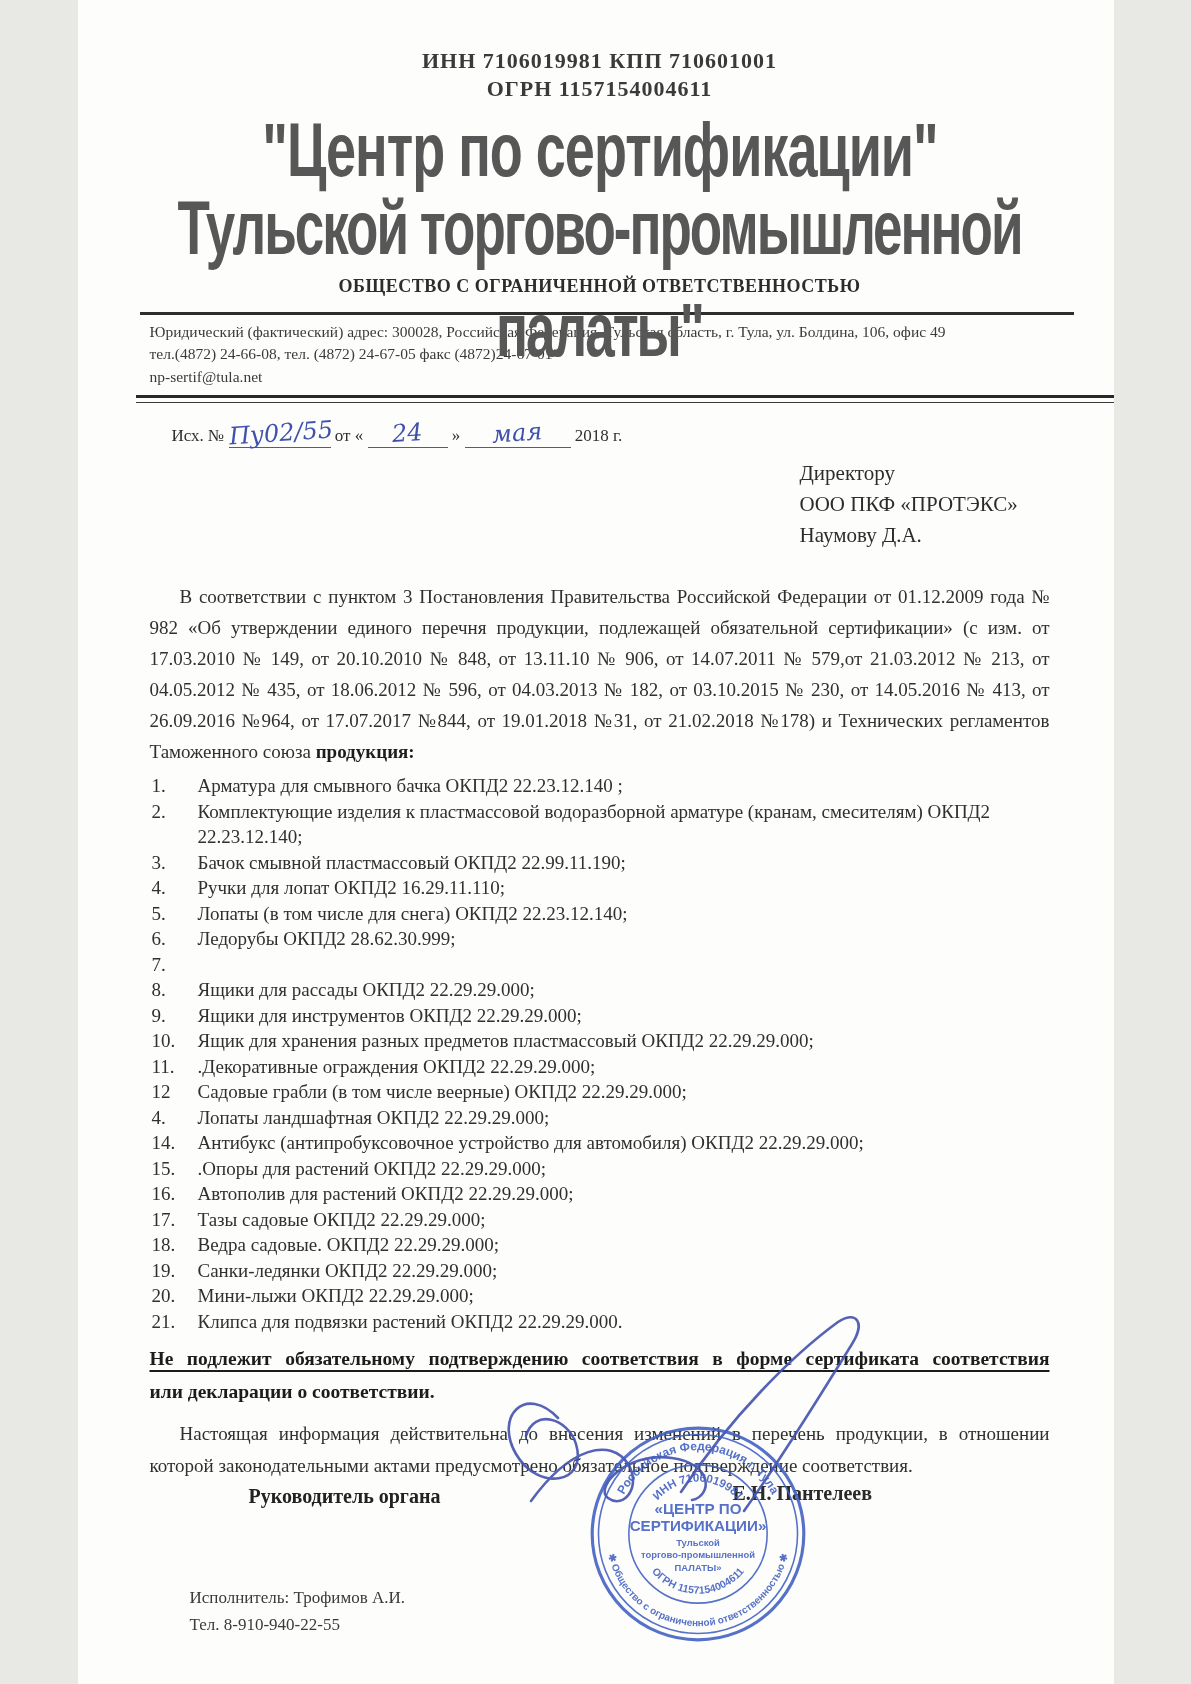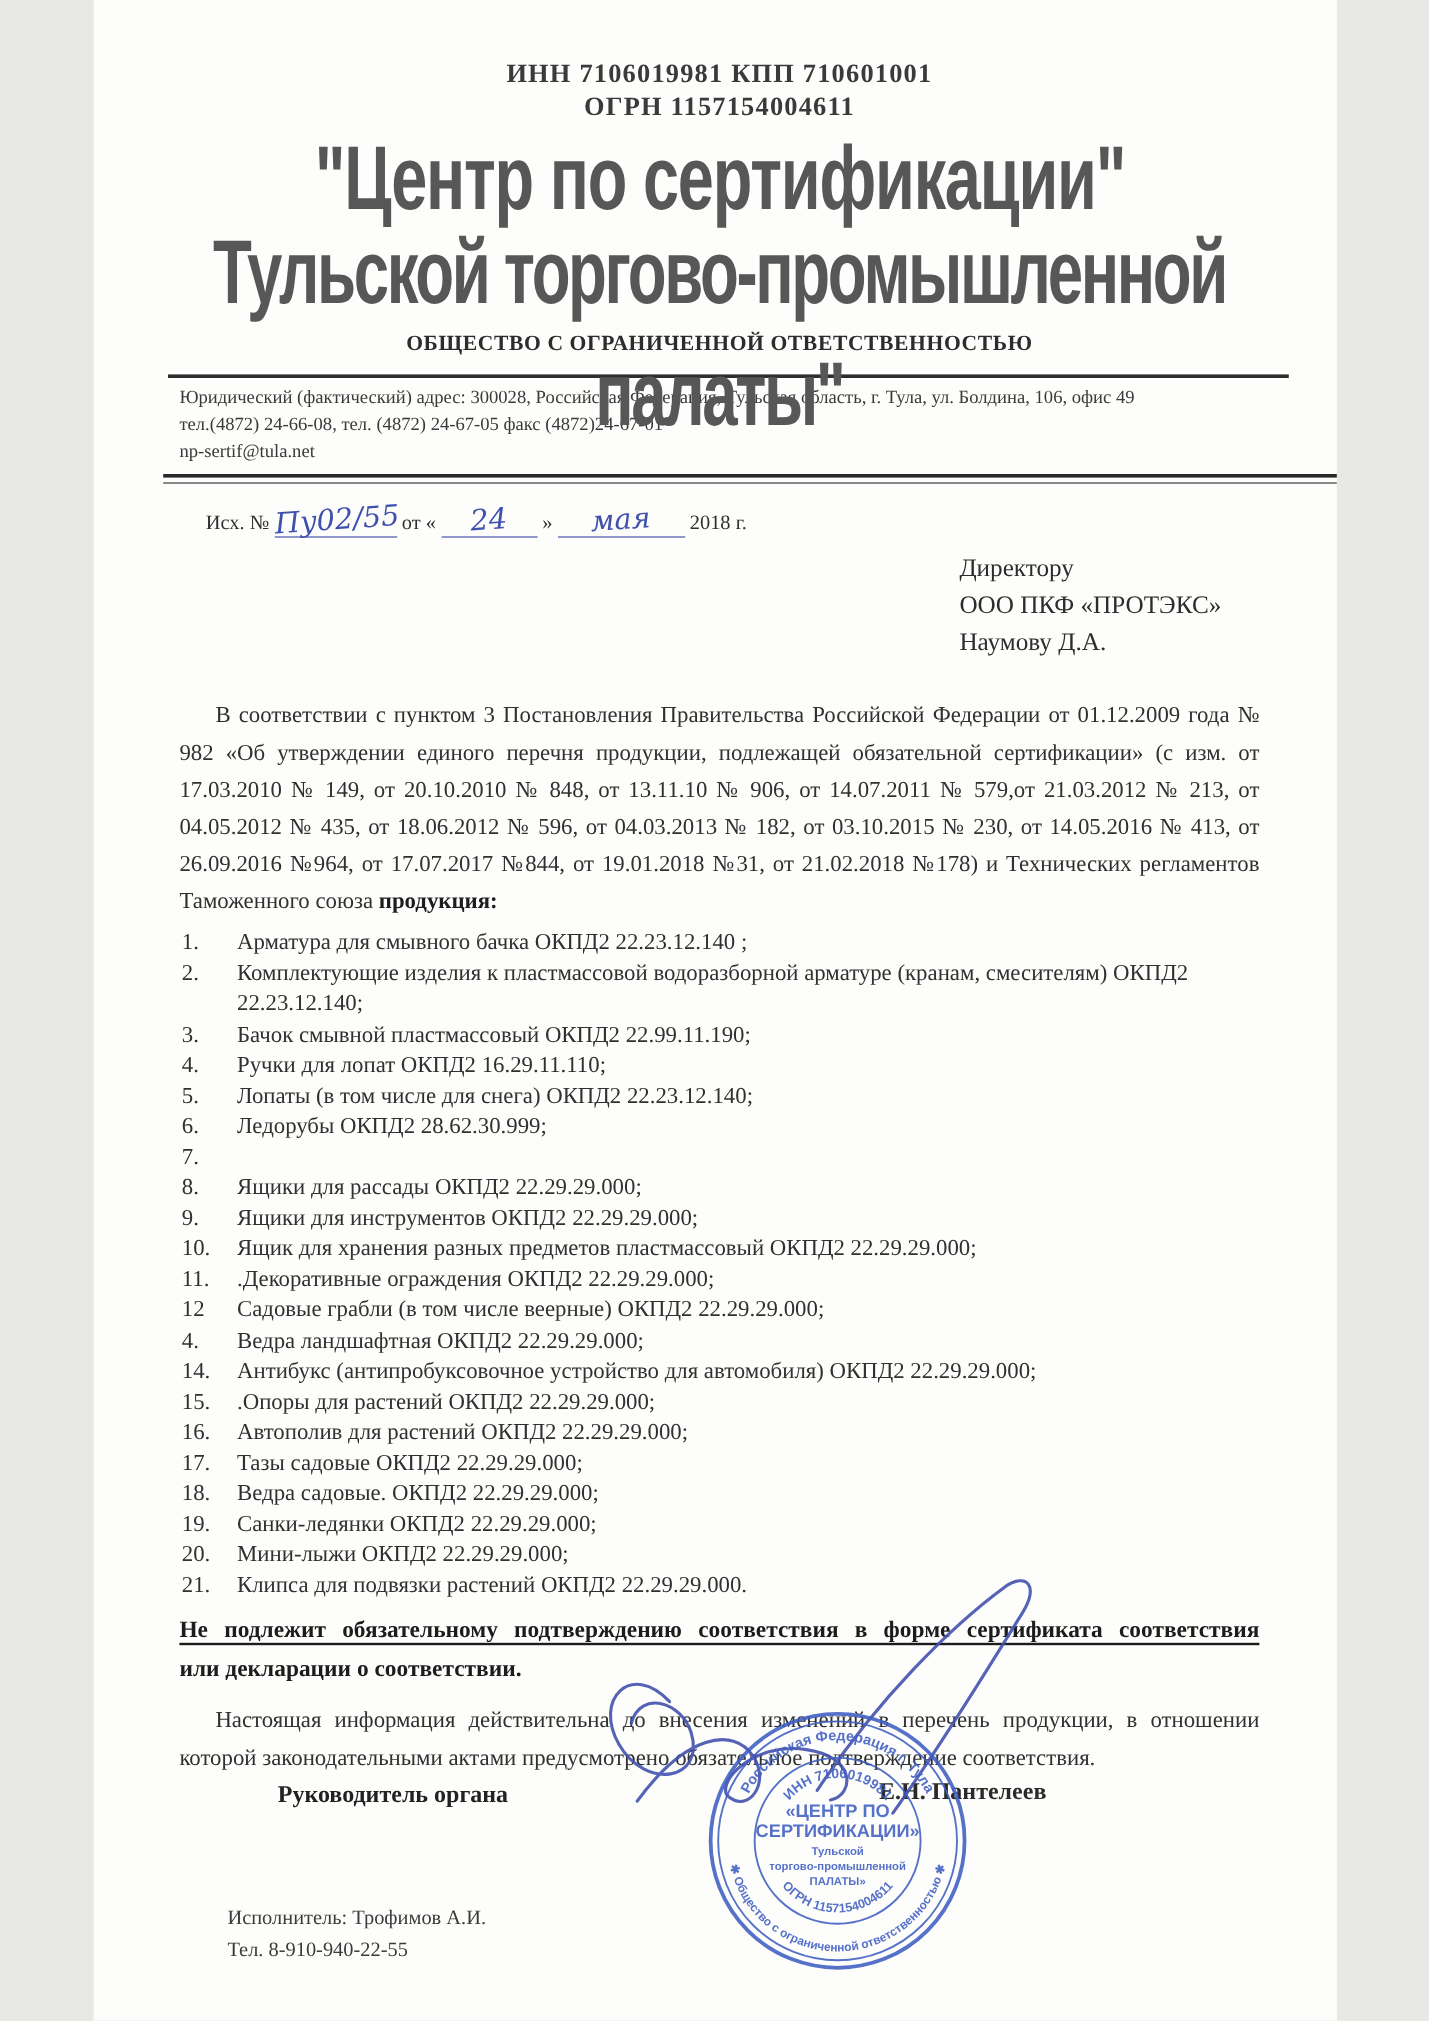--- a/index.html
+++ b/index.html
@@ -54,21 +54,21 @@
   .item .txt{flex:1;max-width:905px;}
 
   .statement{margin-top:8px;font-size:19.5px;font-weight:bold;color:#1c1c1c;line-height:33px;}
   .statement .l1{text-align:justify;text-align-last:justify;text-decoration:underline;
                  text-decoration-thickness:2px;text-underline-offset:5px;}
   .statement .l2{text-decoration-thickness:2px;text-underline-offset:5px;}
   .closing{margin:10px 0 0 0;font-size:19px;line-height:32px;text-align:justify;
            text-indent:30px;color:#303030;}
 
   
-  .sig-role{position:absolute;left:154px;top:1485px;font-size:20px;font-weight:bold;color:#222;}
+  .sig-role{position:absolute;left:171px;top:1485px;font-size:20px;font-weight:bold;color:#222;}
   .sig-name{position:absolute;left:655px;top:1482px;font-size:20px;font-weight:bold;color:#2a2a2a;}
   .ink{position:absolute;left:398px;top:1296px;width:410px;height:280px;}
   .stamp{position:absolute;left:510px;top:1424px;width:220px;height:220px;opacity:.88;}
   .executor{position:absolute;left:112px;top:1584px;font-size:17px;line-height:27px;color:#3a3a3a;}
 </style>
 </head>
 <body>
 
 <div class="page">
   <div class="content">
@@ -161,21 +161,21 @@
           <span class="txt">.Декоративные ограждения ОКПД2 22.29.29.000;</span>
         </div>
 
         <div class="item">
           <span class="num">12</span>
           <span class="txt">Садовые грабли (в том числе веерные) ОКПД2 22.29.29.000;</span>
         </div>
 
         <div class="item">
           <span class="num">4.</span>
-          <span class="txt">Ведра ландшафтная ОКПД2 22.29.29.000;</span>
+          <span class="txt">Лопаты ландшафтная ОКПД2 22.29.29.000;</span>
         </div>
 
         <div class="item">
           <span class="num">14.</span>
           <span class="txt">Антибукс (антипробуксовочное устройство для автомобиля) ОКПД2 22.29.29.000;</span>
         </div>
 
         <div class="item">
           <span class="num">15.</span>
           <span class="txt">.Опоры для растений ОКПД2 22.29.29.000;</span>

